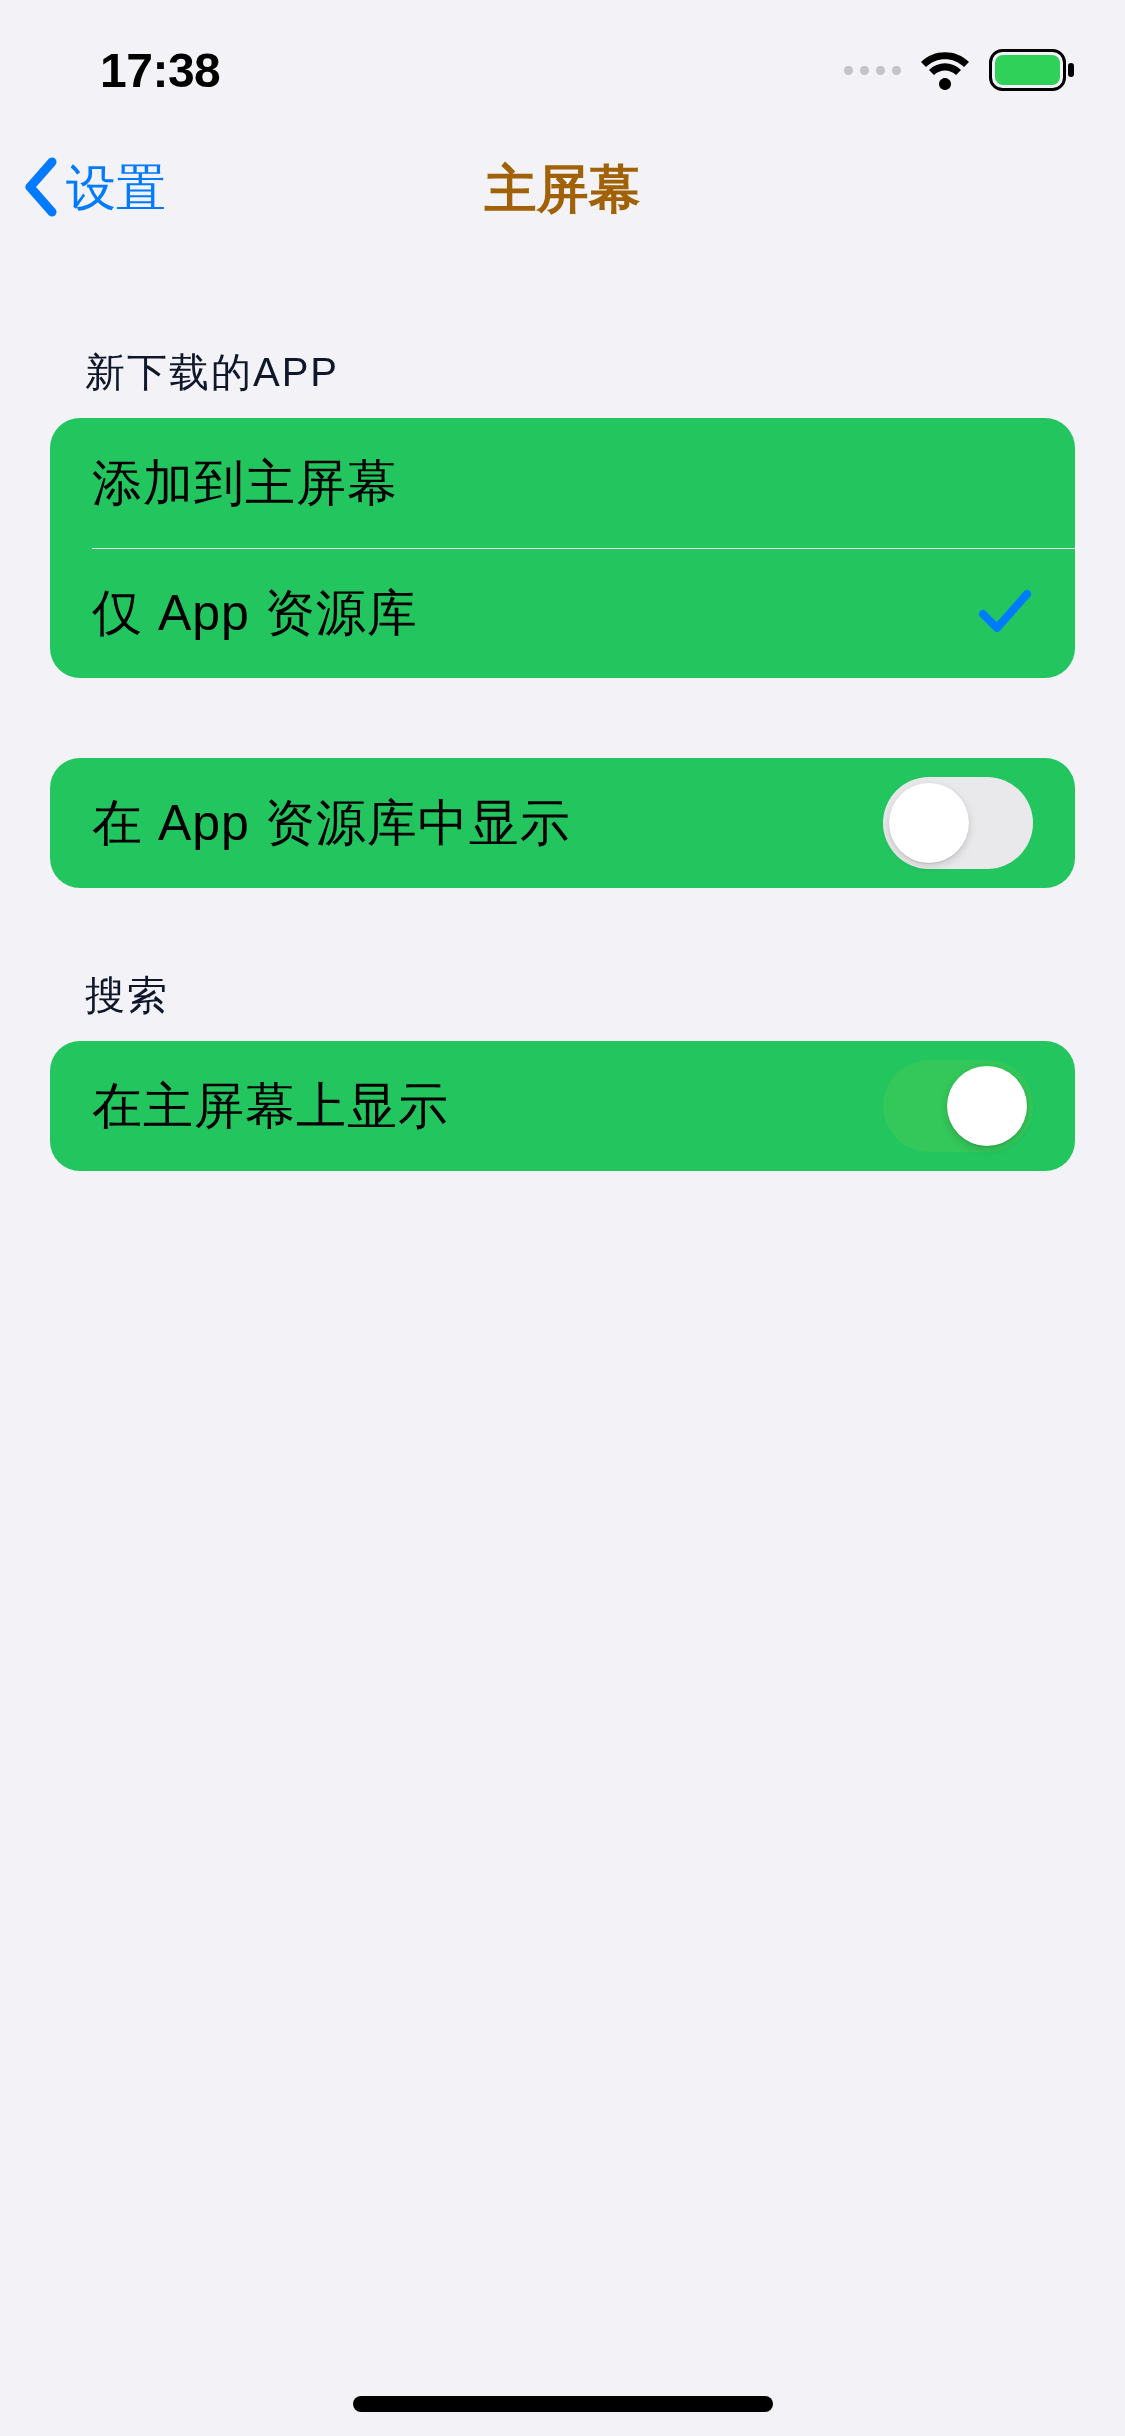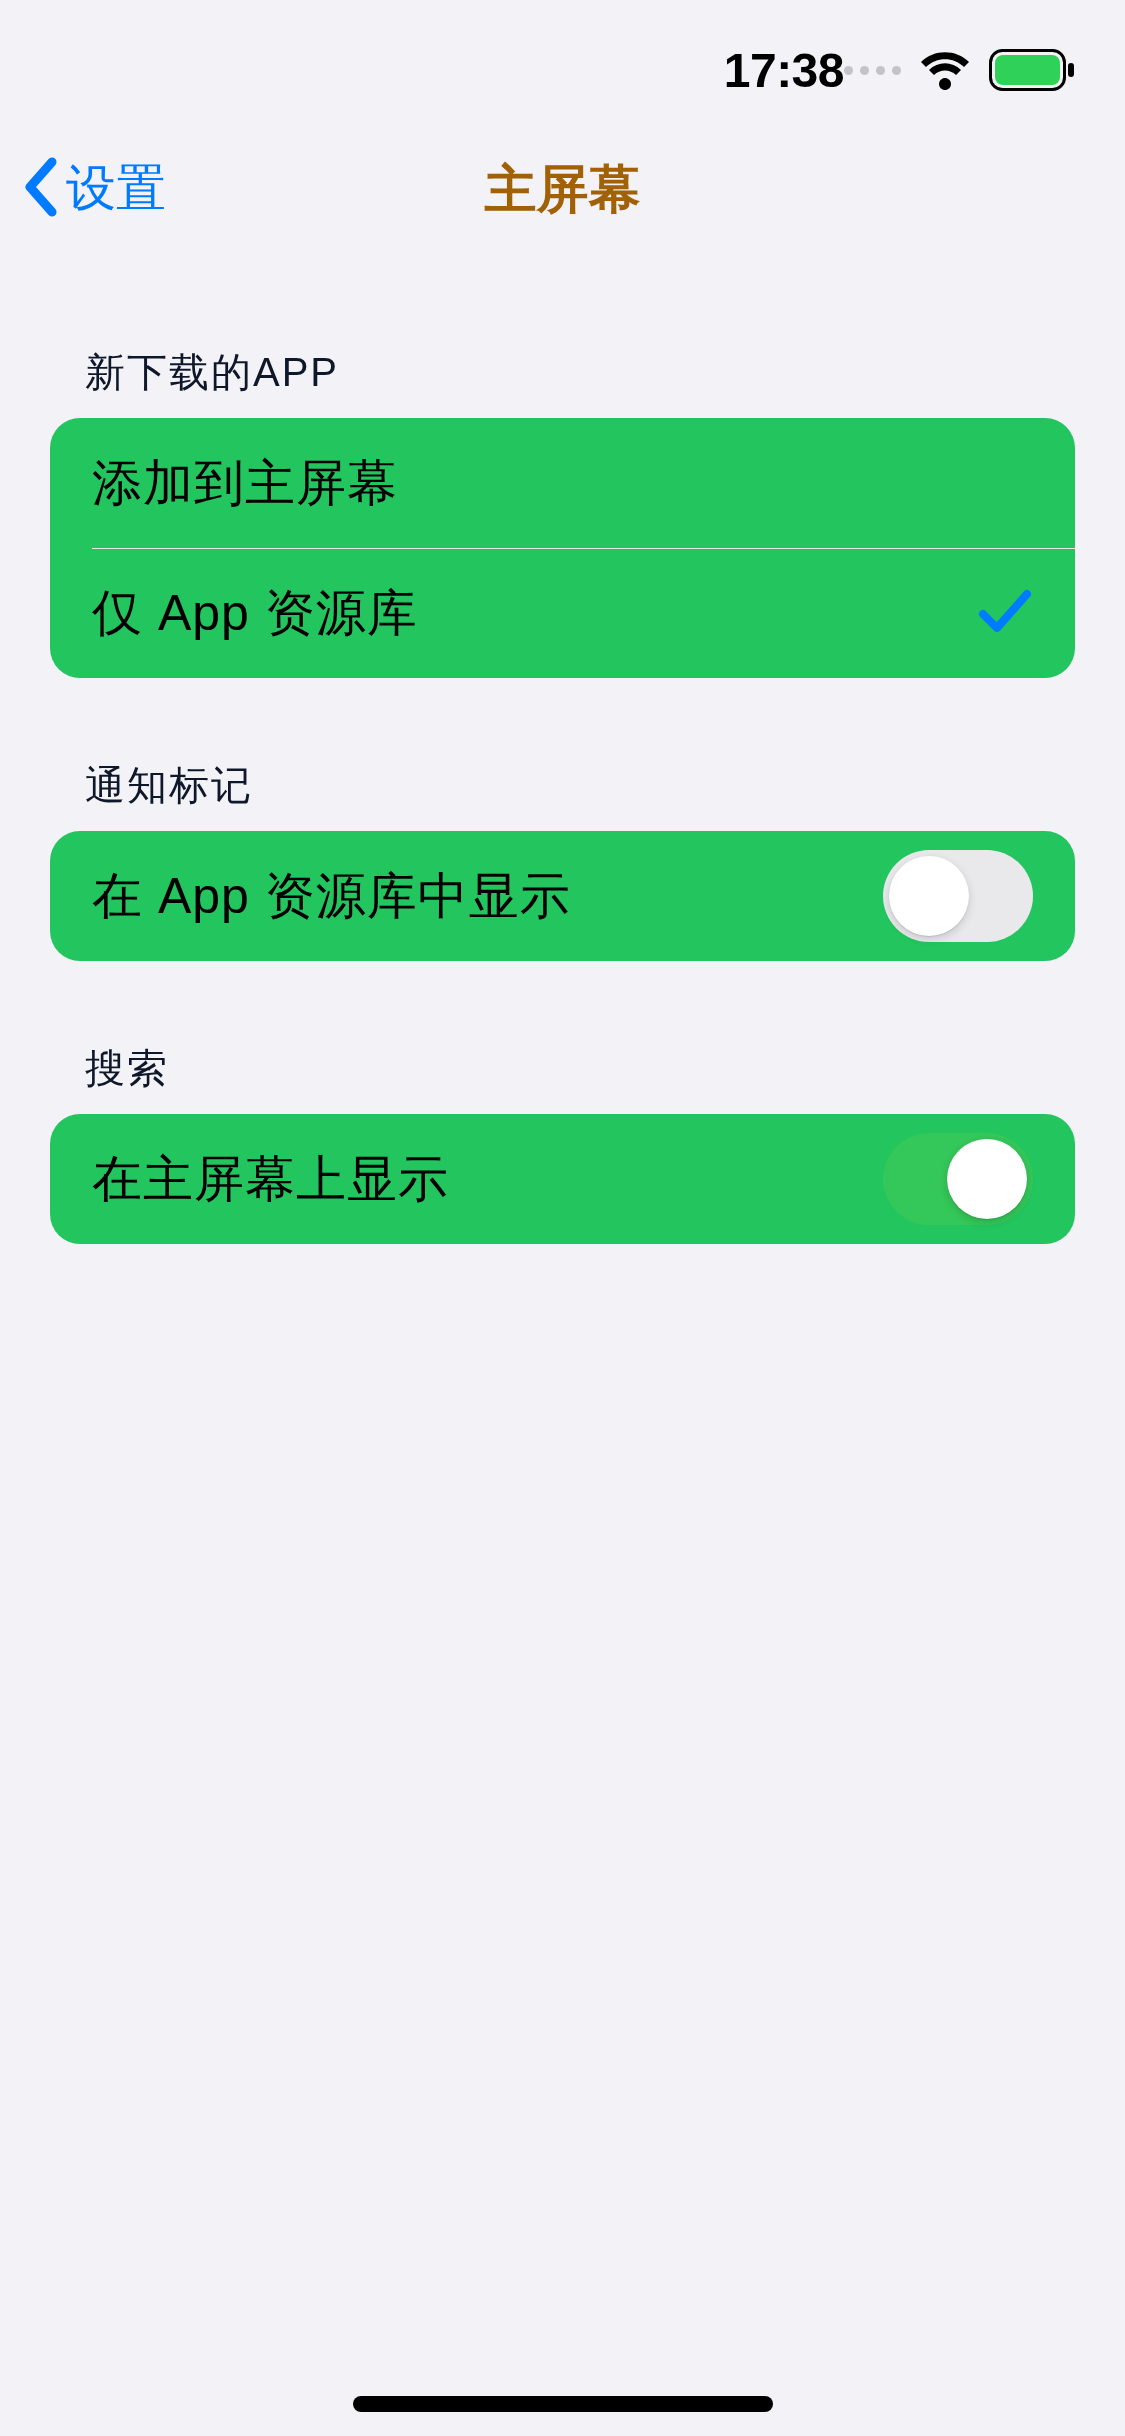--- a/index.html
+++ b/index.html
@@ -19,22 +19,23 @@
 
     
     .status-bar {
       position: absolute;
       top: 0;
       left: 0;
       right: 0;
       height: 140px;
       display: flex;
       align-items: center;
-      justify-content: flex-end;
+      justify-content: space-between;
       padding: 0 50px 0 100px;
+      gap: 32px;
     }
     .status-time {
       font-size: 48px;
       font-weight: 600;
       color: #000;
       letter-spacing: -0.5px;
     }
     .status-right {
       display: flex;
       align-items: center;
@@ -235,21 +236,20 @@
         <span class="checkmark">
           <svg width="56" height="50" viewBox="0 0 56 50">
             <polyline points="6,28 20,42 50,8" fill="none" stroke="#007aff" stroke-width="8" stroke-linecap="round" stroke-linejoin="round"></polyline>
           </svg>
         </span>
       </div>
     </div>
   </div>
 
   <div class="section">
-    <div class="section-header">通知标记</div>
     <div class="group">
       <div class="row">
         <span class="row-label">在 App 资源库中显示</span>
         <div class="switch switch-off">
           <div class="switch-knob"></div>
         </div>
       </div>
     </div>
   </div>
 

